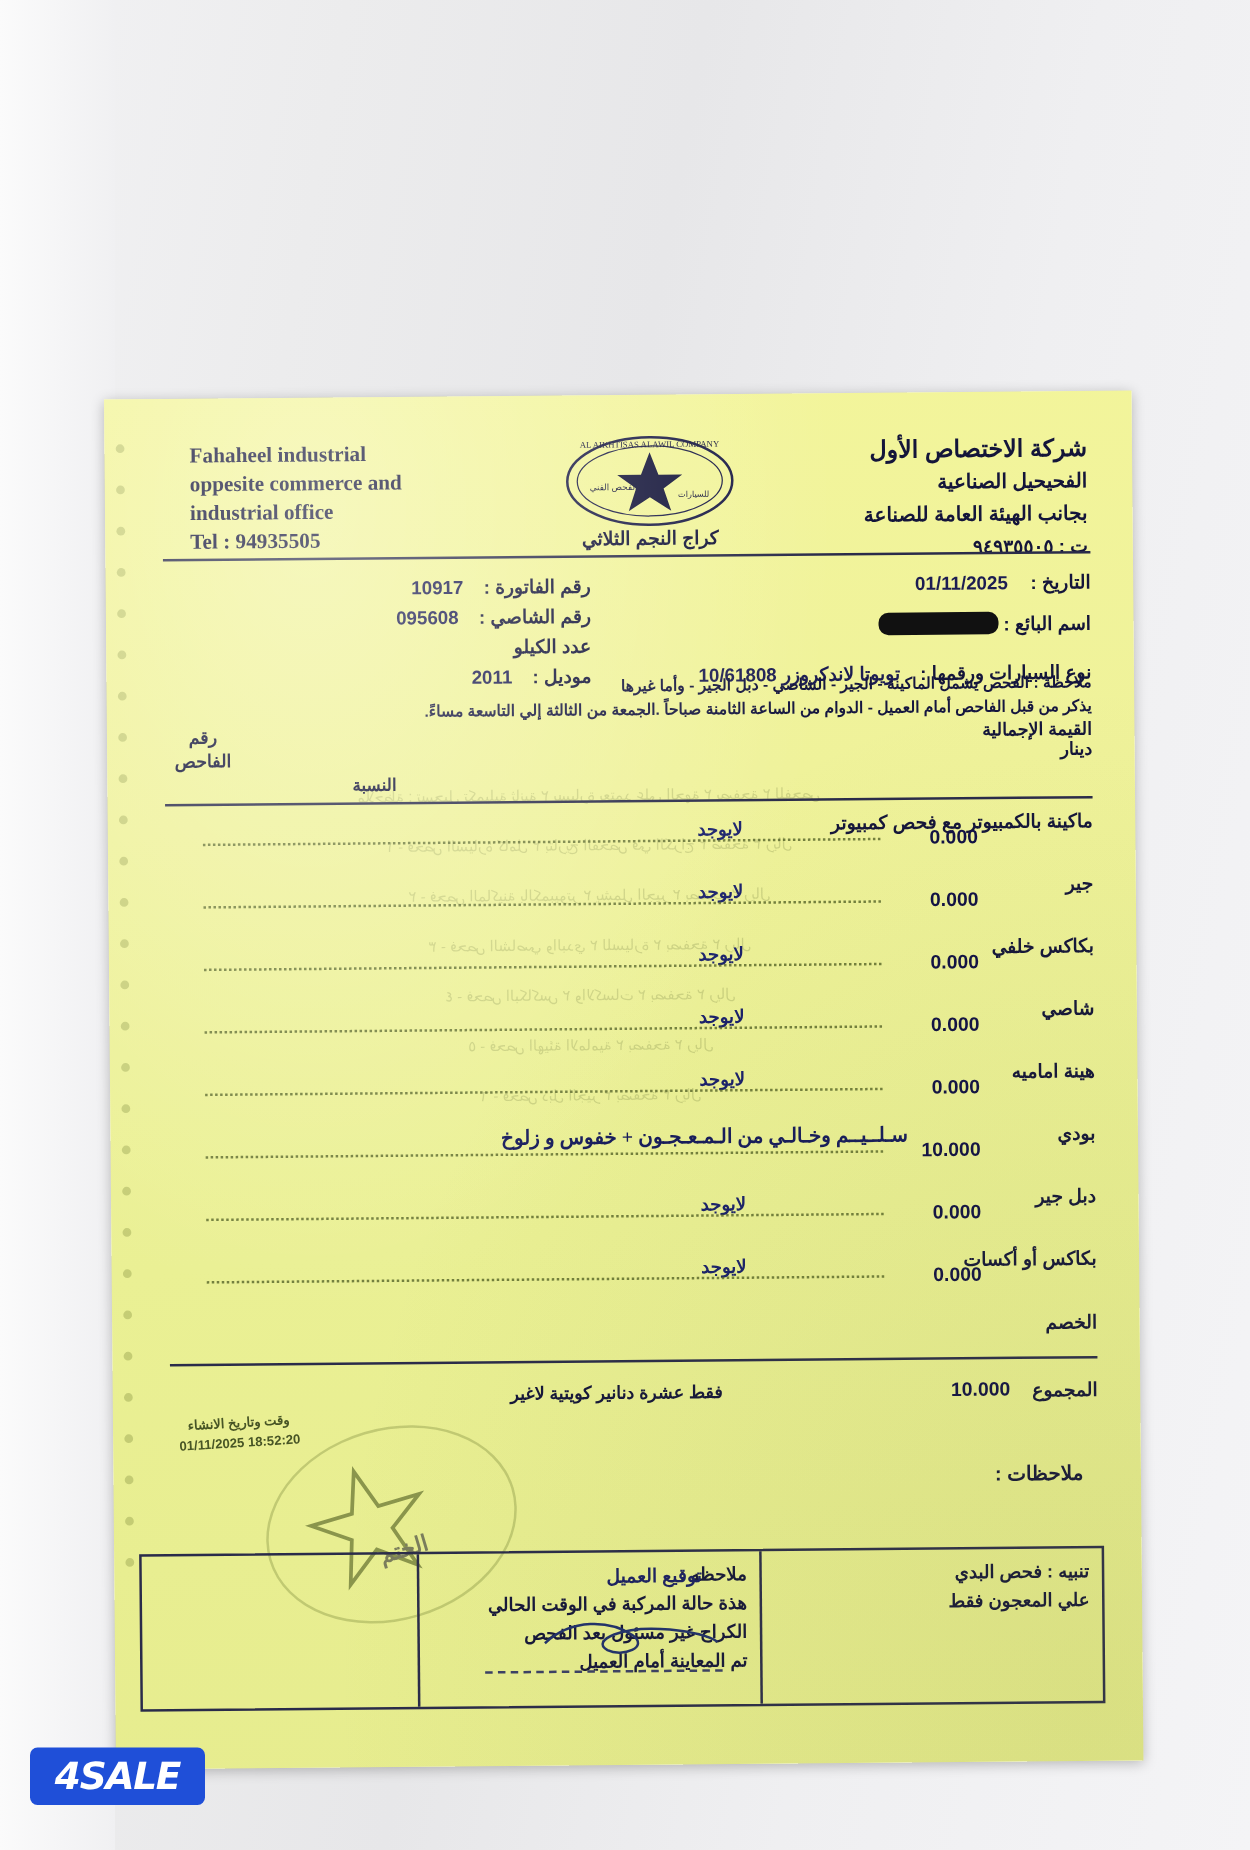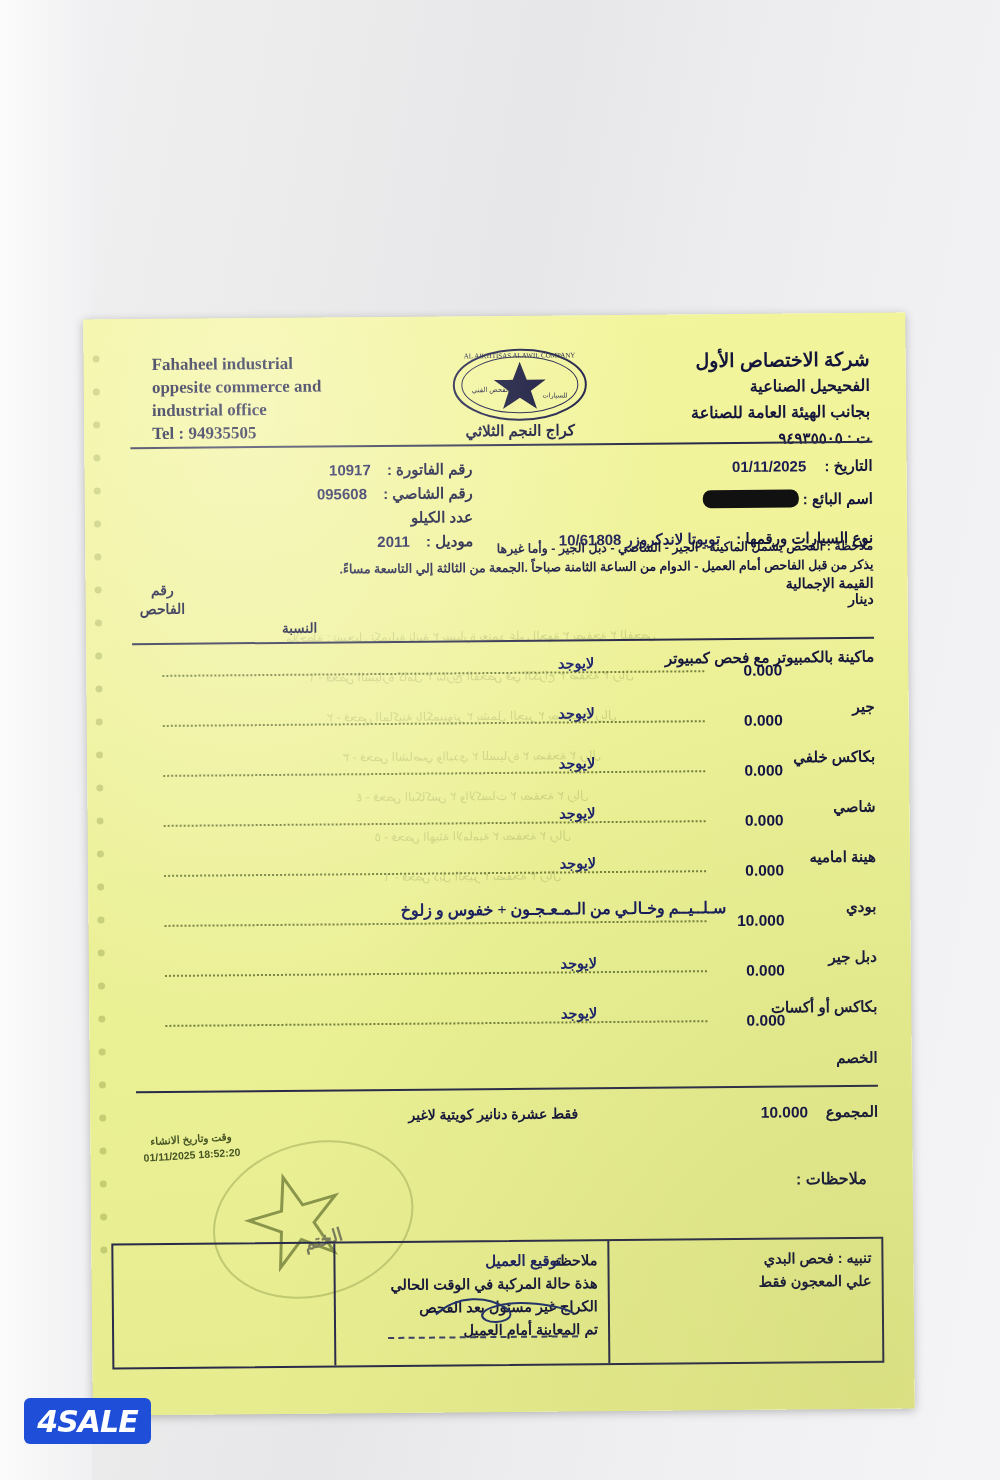--- a/index.html
+++ b/index.html
@@ -113,21 +113,21 @@
   .stampmark .circ{position:absolute;left:10px;top:8px;width:200px;height:150px;border:2px solid #5a6a22;border-radius:50%;opacity:.5;}
   .timestamp{position:absolute;left:-4px;top:812px;width:210px;font-size:10.5px;color:#2b3a12;font-weight:bold;
      transform:rotate(-3deg);line-height:16px;direction:rtl;text-align:center;opacity:.85;}
 
   
   .bleed{position:absolute;left:150px;top:300px;width:470px;opacity:.18;color:#3c4a18;
      font-size:12px;line-height:40px;direction:rtl;text-align:center;transform:scaleX(-1);}
   .bleed div{white-space:nowrap;}
 
   
-  .wm{position:absolute;left:24px;top:1398px;width:127px;height:46px;background:#1f4fd8;
+  .wm{position:absolute;left:24px;top:1398px;width:140px;height:46px;background:#1f4fd8;
       border-radius:6px;display:flex;align-items:center;justify-content:center;}
   .wm span{color:#fff;font-weight:bold;font-style:italic;font-size:30px;letter-spacing:-1px;
       font-family:"DejaVu Sans", sans-serif;}
 </style>
 </head>
 <body>
 
 <div class="photo">
 
   <div class="sheet">

